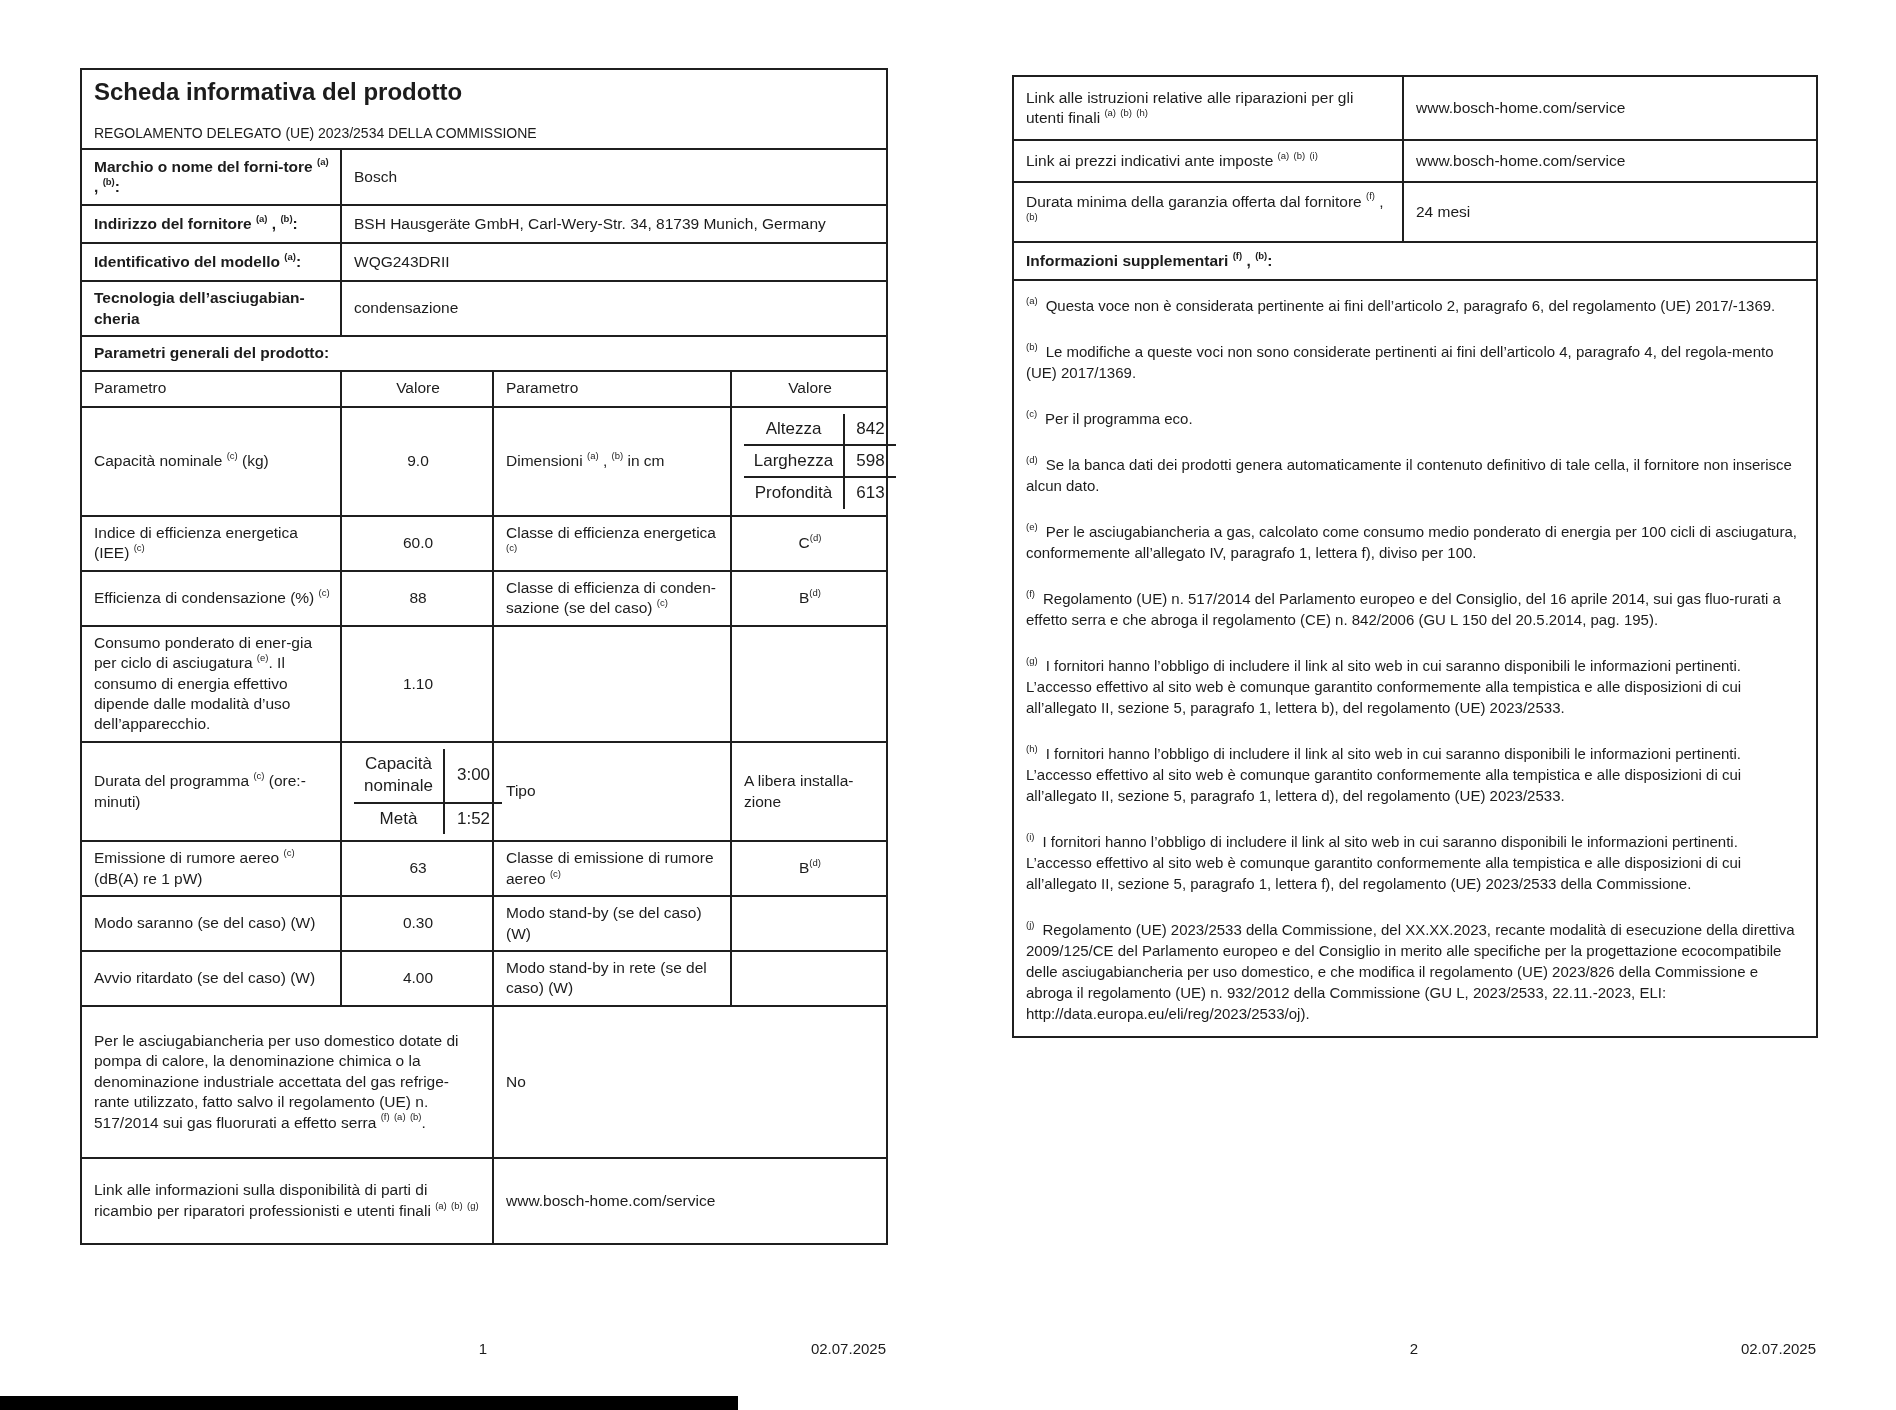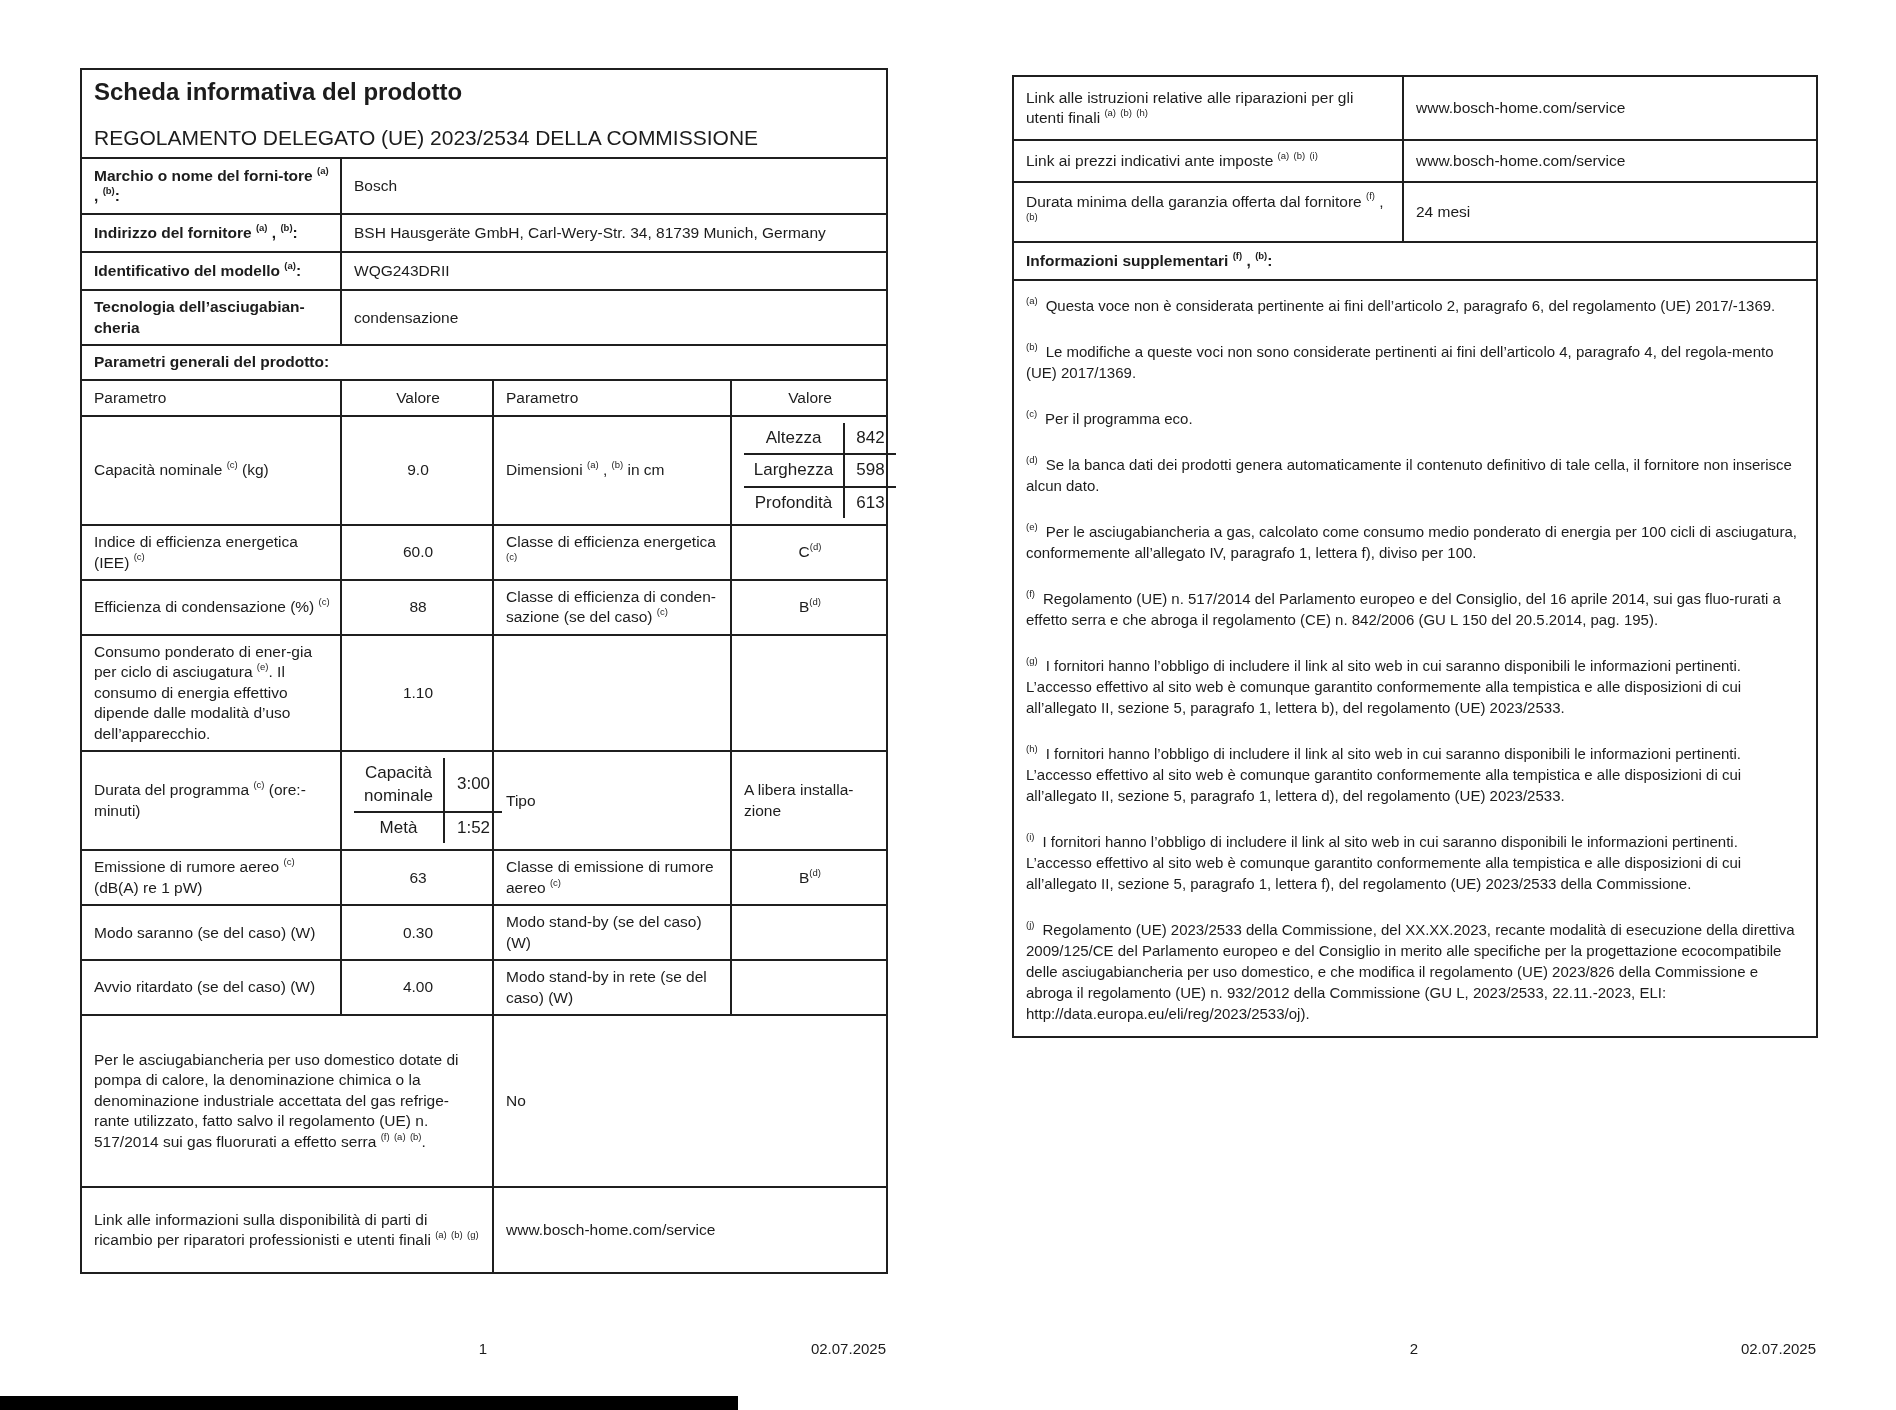--- a/index.html
+++ b/index.html
@@ -15,21 +15,21 @@
   table.sheet td{
     border:2px solid #1f1f1f;
     padding:6px 10px 6px 12px;
     font-size:15.5px;line-height:1.32;vertical-align:middle;
     word-wrap:break-word;
   }
   .b{font-weight:bold;}
   .ctr{text-align:center;}
   .title-cell{padding:16px 14px 14px 12px;}
   .doc-title{font-size:24px;font-weight:bold;margin:0 0 16px 0;}
-  .doc-sub{font-size:21px;margin:0;}
+  .doc-sub{font-size:14px;margin:0;}
   sup{font-size:9.5px;position:relative;top:-1px;vertical-align:super;line-height:0;}
   td.nopad{padding:0;}
   table.sub{border-collapse:collapse;table-layout:fixed;width:100%;height:100%;}
   table.sub td{border:0;padding:4px 6px;text-align:center;font-size:17px;}
   table.sub tr + tr td{border-top:2px solid #1f1f1f;}
   table.sub td + td{border-left:2px solid #1f1f1f;}
   .fn p{margin:0 0 25px 0;font-size:15px;line-height:21px;}
   .fn p:last-child{margin-bottom:2px;}
   .fn sup{margin-right:8px;}
   .footer{position:absolute;top:1340px;height:20px;font-size:15px;color:#1c1c1c;}
@@ -161,21 +161,21 @@
       <td class="ctr">0.30</td>
       <td>Modo stand-by (se del caso) (W)</td>
       <td></td>
     </tr>
     <tr style="height:52px;">
       <td>Avvio ritardato (se del caso) (W)</td>
       <td class="ctr">4.00</td>
       <td>Modo stand-by in rete (se del caso) (W)</td>
       <td></td>
     </tr>
-    <tr style="height:172px;">
+    <tr style="height:152px;">
       <td colspan="2">Per le asciugabiancheria per uso domestico dotate di pompa di calore, la denominazione chimica o la denominazione industriale accettata del gas refrige-rante utilizzato, fatto salvo il regolamento (UE) n. 517/2014 sui gas fluorurati a effetto serra <sup>(f)</sup> <sup>(a)</sup> <sup>(b)</sup>.</td>
       <td colspan="2">No</td>
     </tr>
     <tr style="height:86px;">
       <td colspan="2">Link alle informazioni sulla disponibilità di parti di ricambio per riparatori professionisti e utenti finali <sup>(a)</sup> <sup>(b)</sup> <sup>(g)</sup></td>
       <td colspan="2">www.bosch-home.com/service</td>
     </tr>
   </tbody>
     </table>
 </div>

